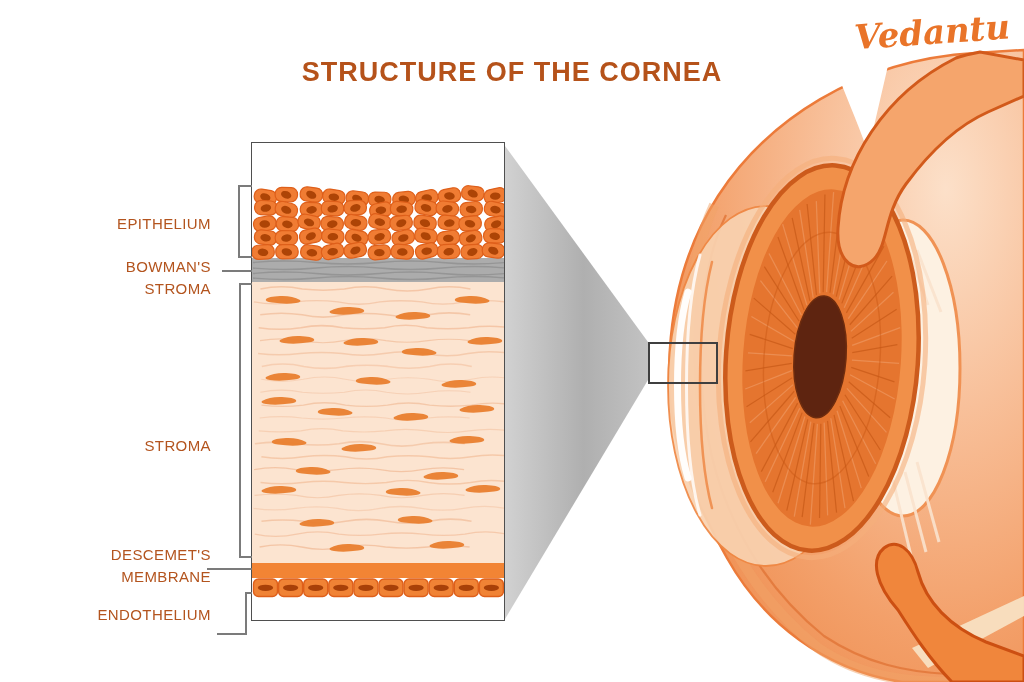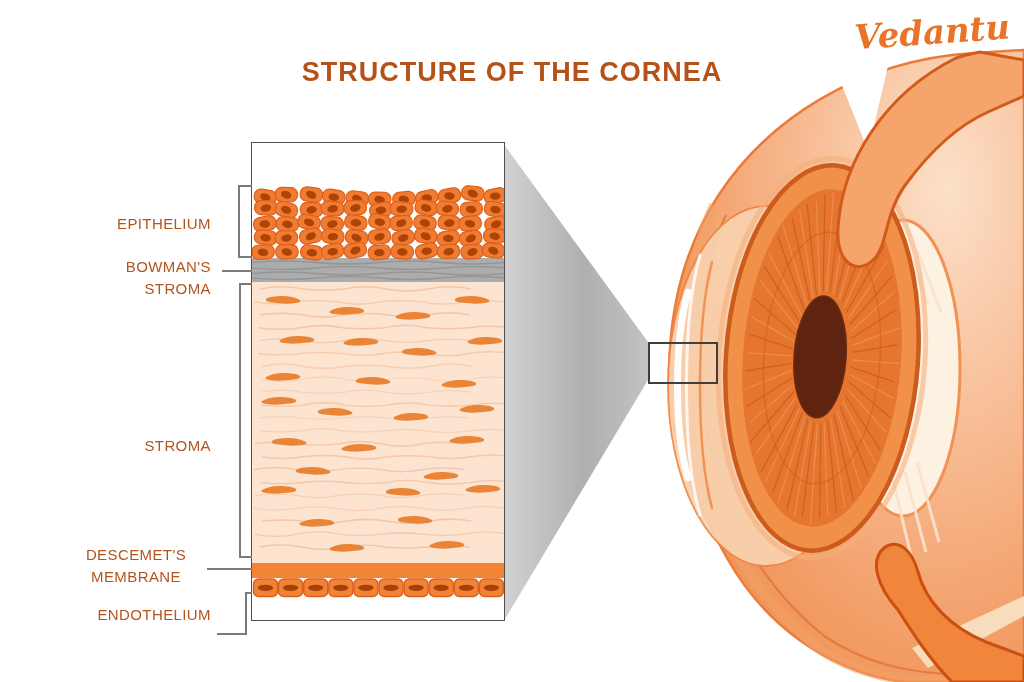--- a/index.html
+++ b/index.html
@@ -16,21 +16,21 @@
     font-family:"DejaVu Serif",serif;font-style:italic;font-weight:700;
     font-size:34px;color:#E97429;transform:rotate(-4deg);
   }
   .layer-label{
     position:absolute;text-align:right;font-size:15px;font-weight:400;
     letter-spacing:.4px;line-height:1.45;color:#B3541E;
   }
   #lbl-epithelium{left:11px;top:213px;width:200px;}
   #lbl-bowmans{left:91px;top:256px;width:120px;}
   #lbl-stroma{left:11px;top:411px;width:200px;margin-top:24px;}
-  #lbl-descemets{left:61px;top:544px;width:150px;text-align:center;}
+  #lbl-descemets{left:61px;top:544px;width:150px;}
   #lbl-endothelium{left:11px;top:604px;width:200px;}
   .conn{position:absolute;background:#7b7b7b;}
   #box-border{
     position:absolute;left:251px;top:142px;width:252px;height:477px;
     border:1.6px solid #4f4f4f;background:transparent;
   }
   #marker-rect{
     position:absolute;left:648px;top:342px;width:66px;height:38px;
     border:2px solid #3f3f3f;background:transparent;z-index:5;
   }

